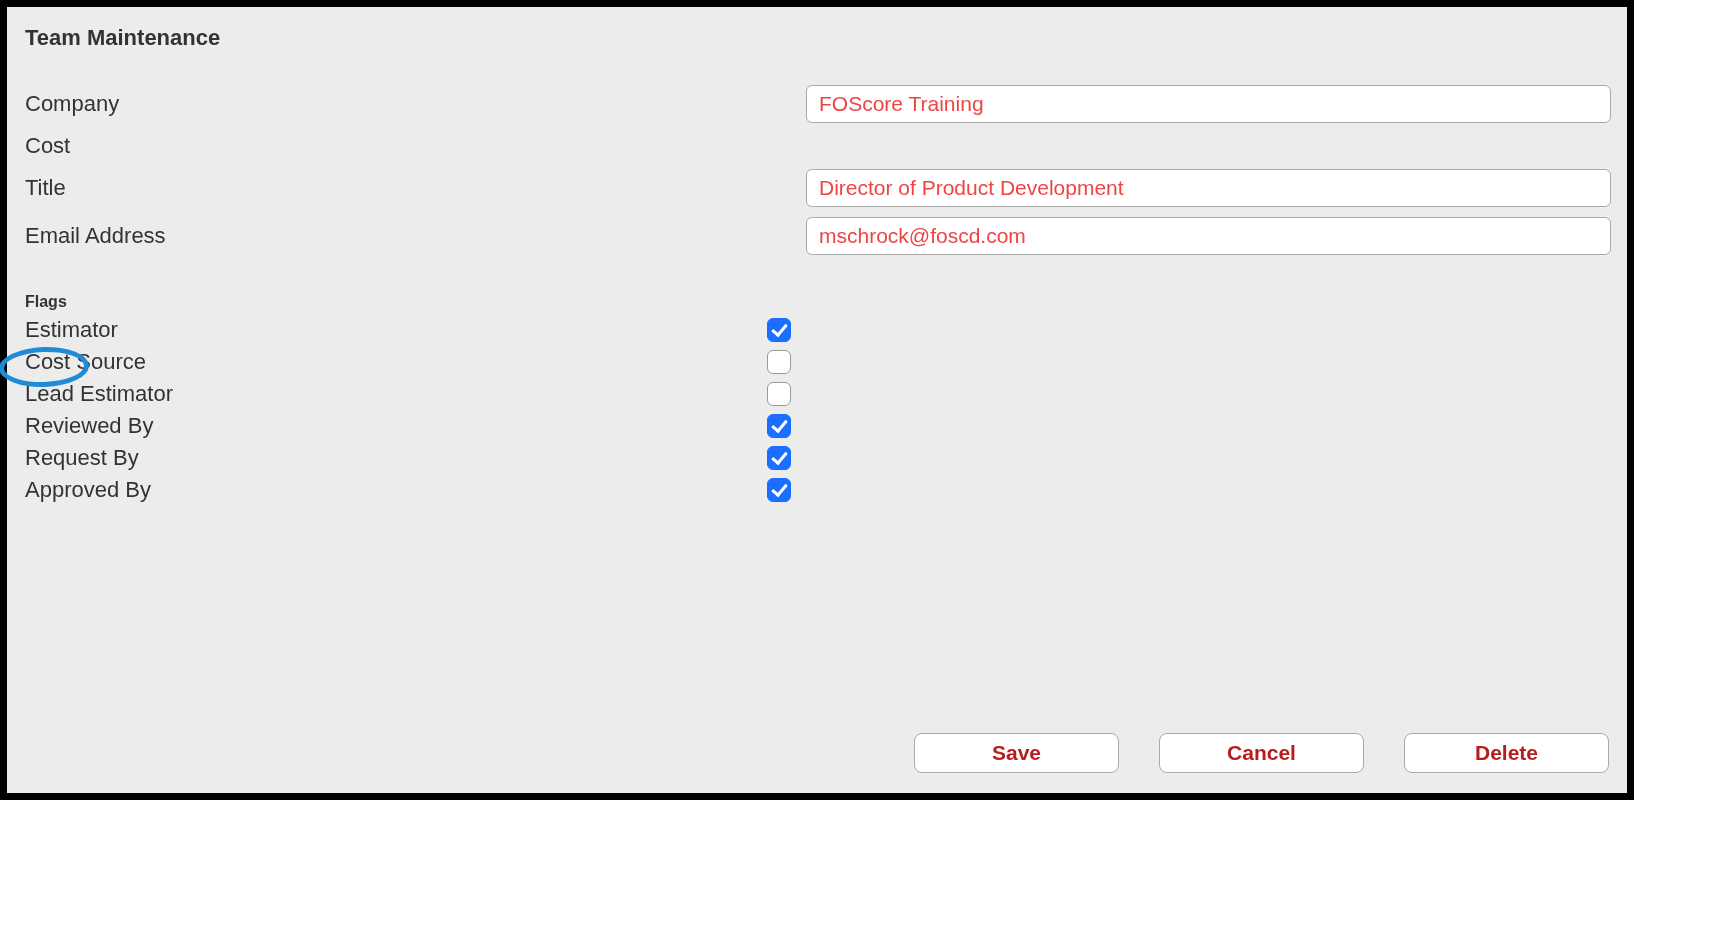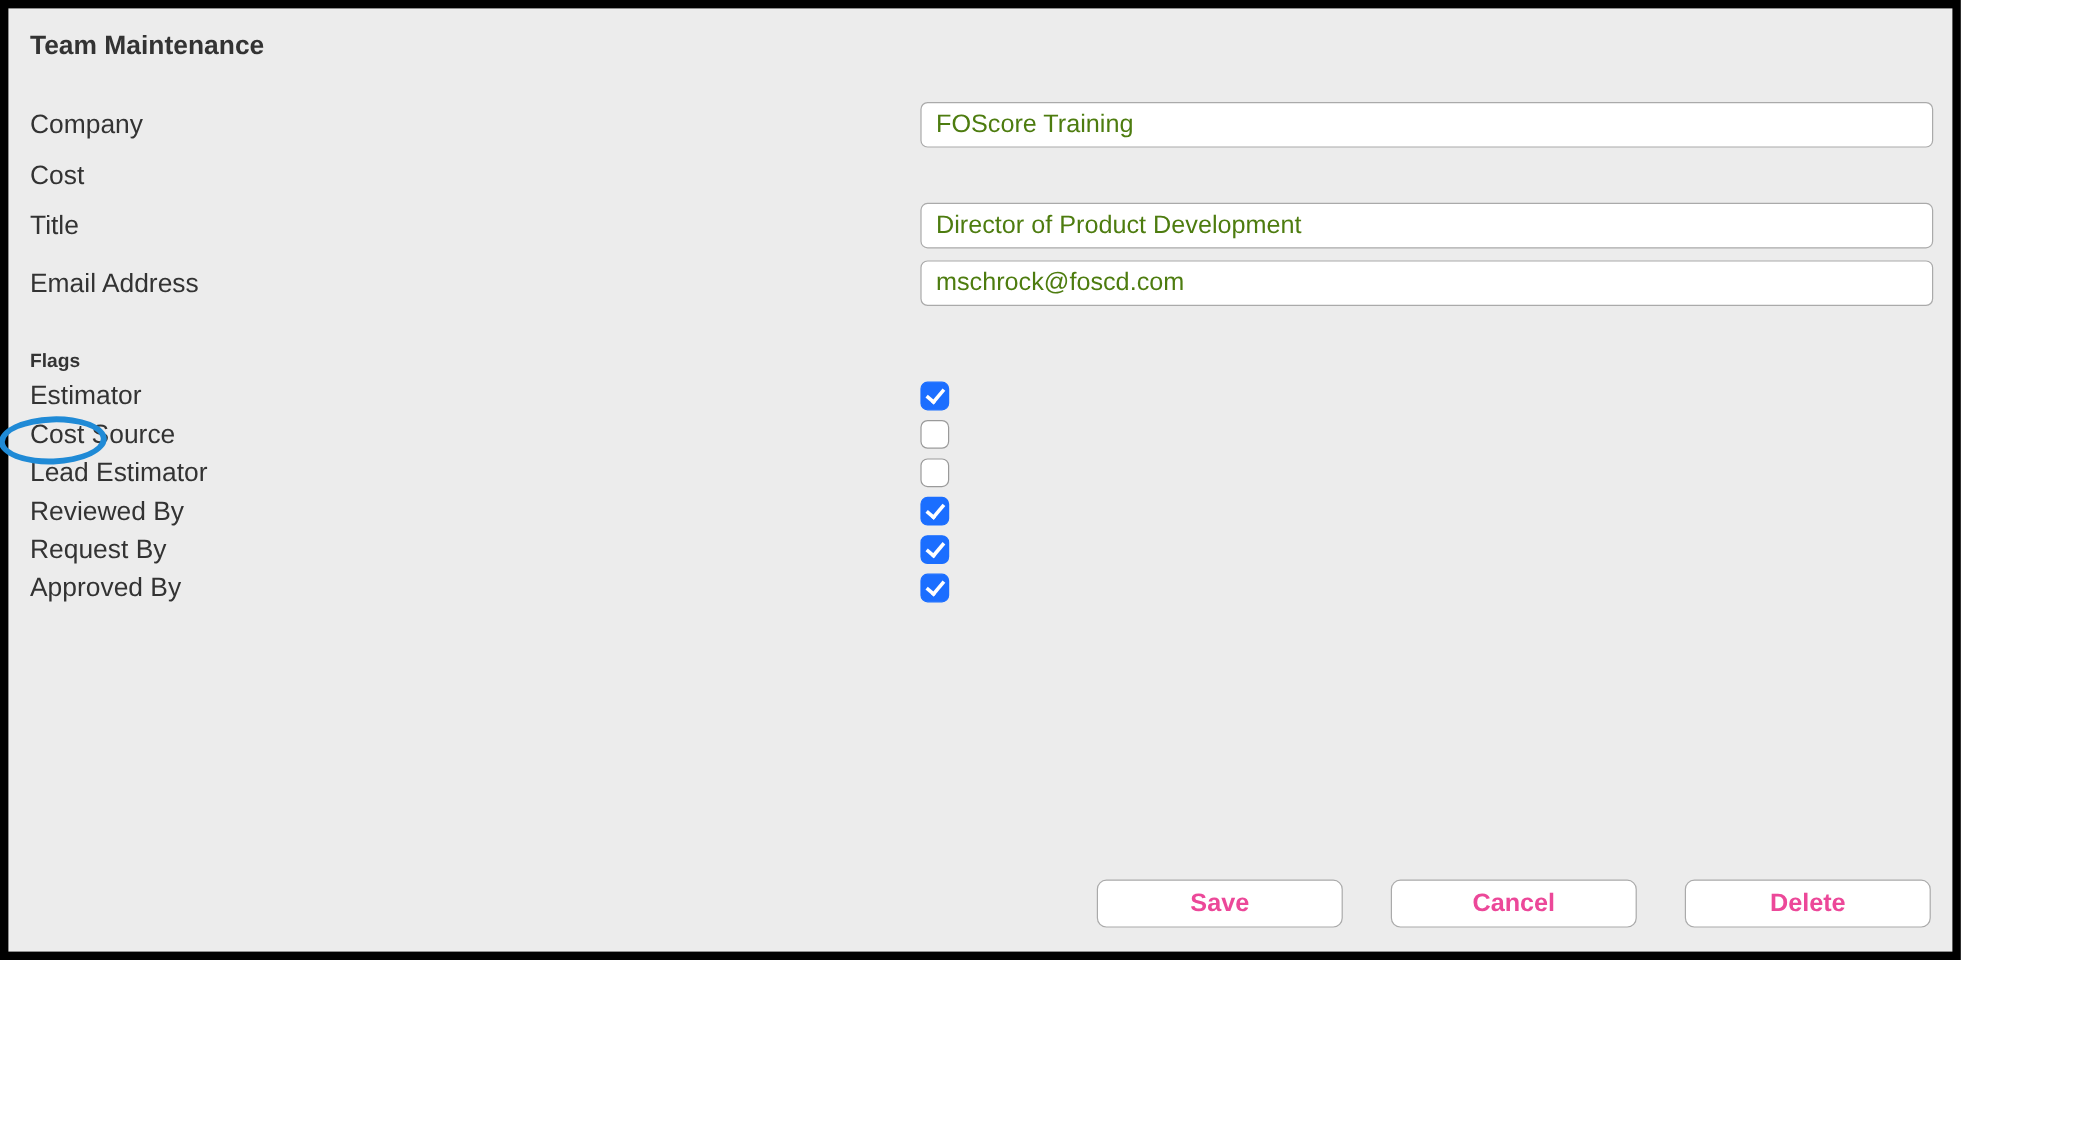--- a/index.html
+++ b/index.html
@@ -34,25 +34,25 @@
       color: #333;
       padding-left: 2px;
     }
     .row .input {
       flex: 1;
       height: 38px;
       border: 1px solid #aaa;
       border-radius: 6px;
       font-size: 21px;
       padding: 0 12px;
-      color: #4d7c0f;
+      color: #ef4444;
       background: #fff;
       outline: none;
     }
-    .row-text { margin-bottom: 10px; }
+    .row-text { margin-bottom: 10px; gap: 39px; }
     .section-title {
       font-size: 16px;
       font-weight: 700;
       color: #333;
       margin-top: 28px;
       margin-bottom: 6px;
       margin-left: 2px;
       display: inline-block;
       position: relative;
     }
@@ -116,21 +116,21 @@
       gap: 40px;
     }
     .btn {
       width: 205px;
       height: 40px;
       border: 1.5px solid #aaa;
       border-radius: 8px;
       background: #fff;
       font-size: 21px;
       font-weight: 600;
-      color: #ec4899;
+      color: #b91c1c;
       cursor: pointer;
     }
   </style>
 </head>
 <body>
 
 <div class="frame">
 
   <div class="title">Team Maintenance</div>
 

